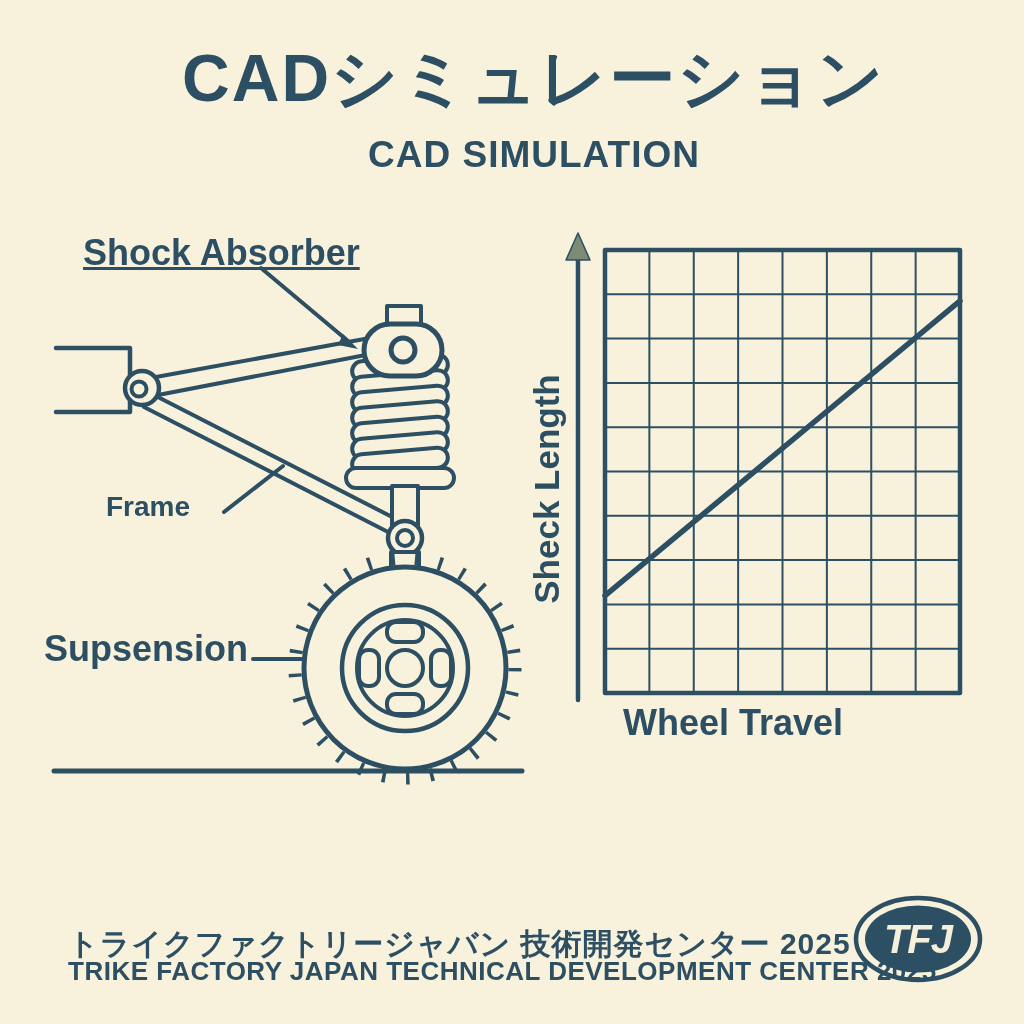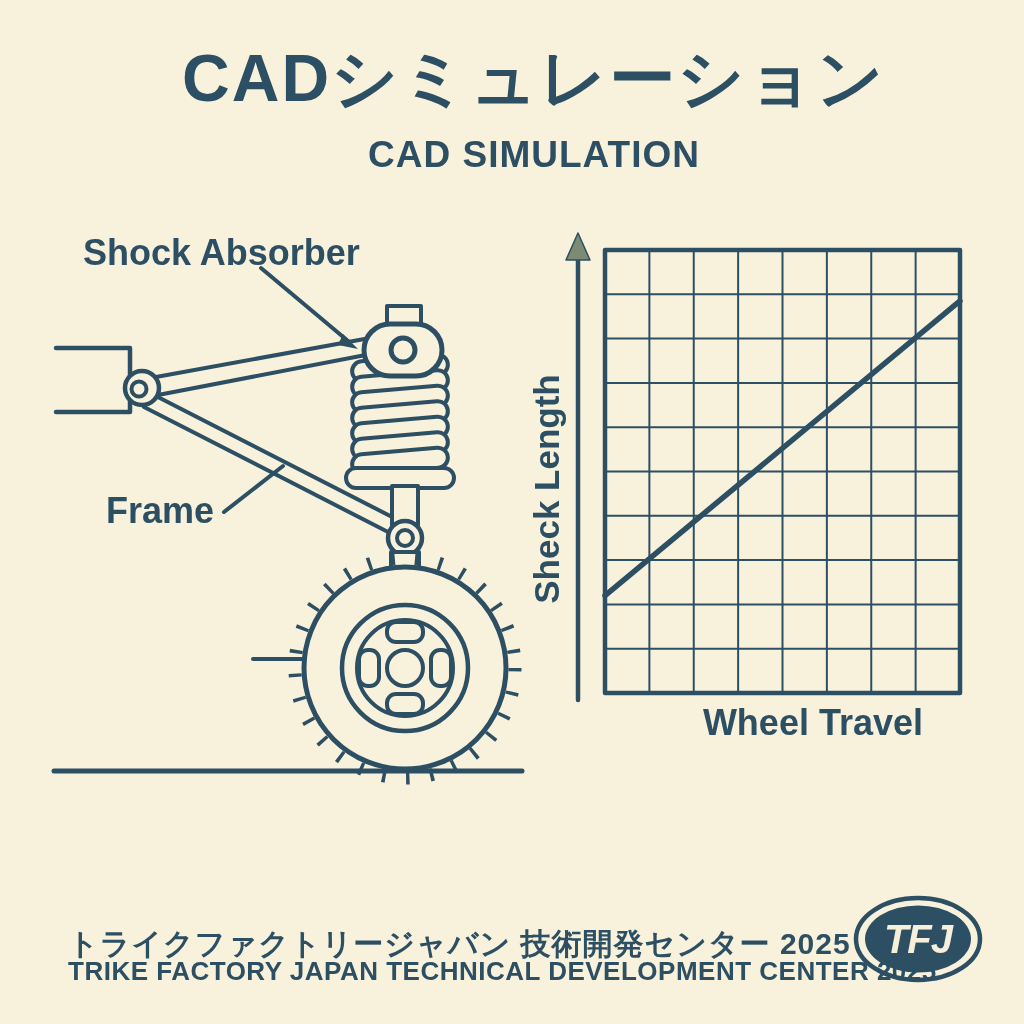--- a/index.html
+++ b/index.html
@@ -6,25 +6,25 @@
   .canvas{
     position:relative;width:1024px;height:1024px;overflow:hidden;
     background:#f8f2dc;
     font-family:"Liberation Sans",sans-serif;
   }
   .art{position:absolute;left:0;top:0;width:1024px;height:1024px;}
   .lbl{position:absolute;color:#2d4f63;font-weight:700;line-height:1.08;}
   .header{position:absolute;left:0;top:0;width:1024px;text-align:center;color:#2d4f63;transform:translateX(22px);}
   .title{margin-top:34px;font-size:66px;font-weight:700;letter-spacing:2px;}
   .subtitle{margin-top:10px;font-size:37px;font-weight:700;letter-spacing:1px;}
-  .shock-label{left:83px;top:234px;font-size:36px;}
-  .frame-label{left:106px;top:492px;font-size:36px;}
+  .shock-label{left:83px;top:234px;font-size:36px;text-decoration:underline;}
+  .frame-label{left:106px;top:492px;font-size:28px;}
   .armpath-label{left:36px;top:629px;width:220px;text-align:center;font-size:36px;line-height:40px;}
   .ylabel{left:410px;top:467px;width:280px;height:44px;text-align:center;font-size:35px;transform:rotate(-90deg);}
-  .xlabel{left:623px;top:704px;width:300px;text-align:right;font-size:36px;}
+  .xlabel{left:623px;top:704px;width:300px;text-align:left;font-size:36px;}
   .footer-jp{left:68px;top:916px;font-size:30px;letter-spacing:1px;margin-top:12px;}
   .footer-en{left:68px;top:957px;font-size:26px;letter-spacing:0.5px;}
   .badge-text{font-family:"Liberation Sans",sans-serif;font-weight:700;font-style:italic;}
 </style>
 </head>
 <body>
 
 <div class="canvas">
 
   <div class="header">
@@ -137,20 +137,21 @@
         <ellipse cx="918" cy="939" rx="62" ry="41" stroke-width="4.5"></ellipse>
         <ellipse cx="918" cy="939" rx="53" ry="33.5" fill="#2d4f63" stroke="none"></ellipse>
         <text class="badge-text" x="918" y="953" text-anchor="middle" font-size="40" fill="#f6f0da" stroke="none" letter-spacing="-1">TFJ</text>
       </g>
     </g>
   </svg>
 
   <div class="lbl shock-label">Shock Absorber</div>
   <div class="lbl frame-label">Frame</div>
   <div class="lbl armpath-label">
+    <div>Supsension</div>
   </div>
   <div class="lbl ylabel">Sheck Length</div>
   <div class="lbl xlabel">Wheel Travel</div>
 
   <div class="lbl footer-jp">トライクファクトリージャバン 技術開発センター 2025</div>
   <div class="lbl footer-en">TRIKE FACTORY JAPAN TECHNICAL DEVELOPMENT CENTER 2025</div>
 
 </div>
 
 </body></html>

